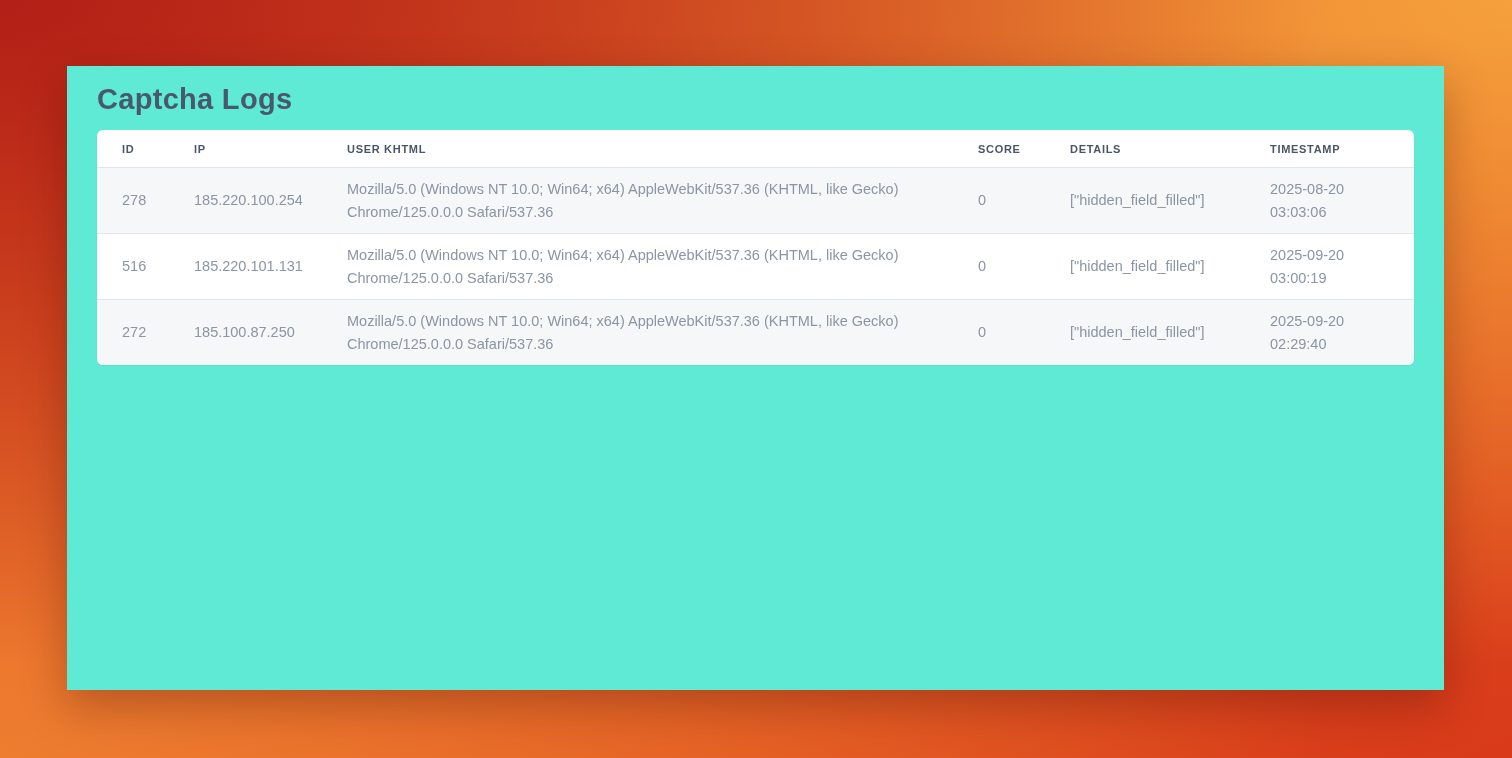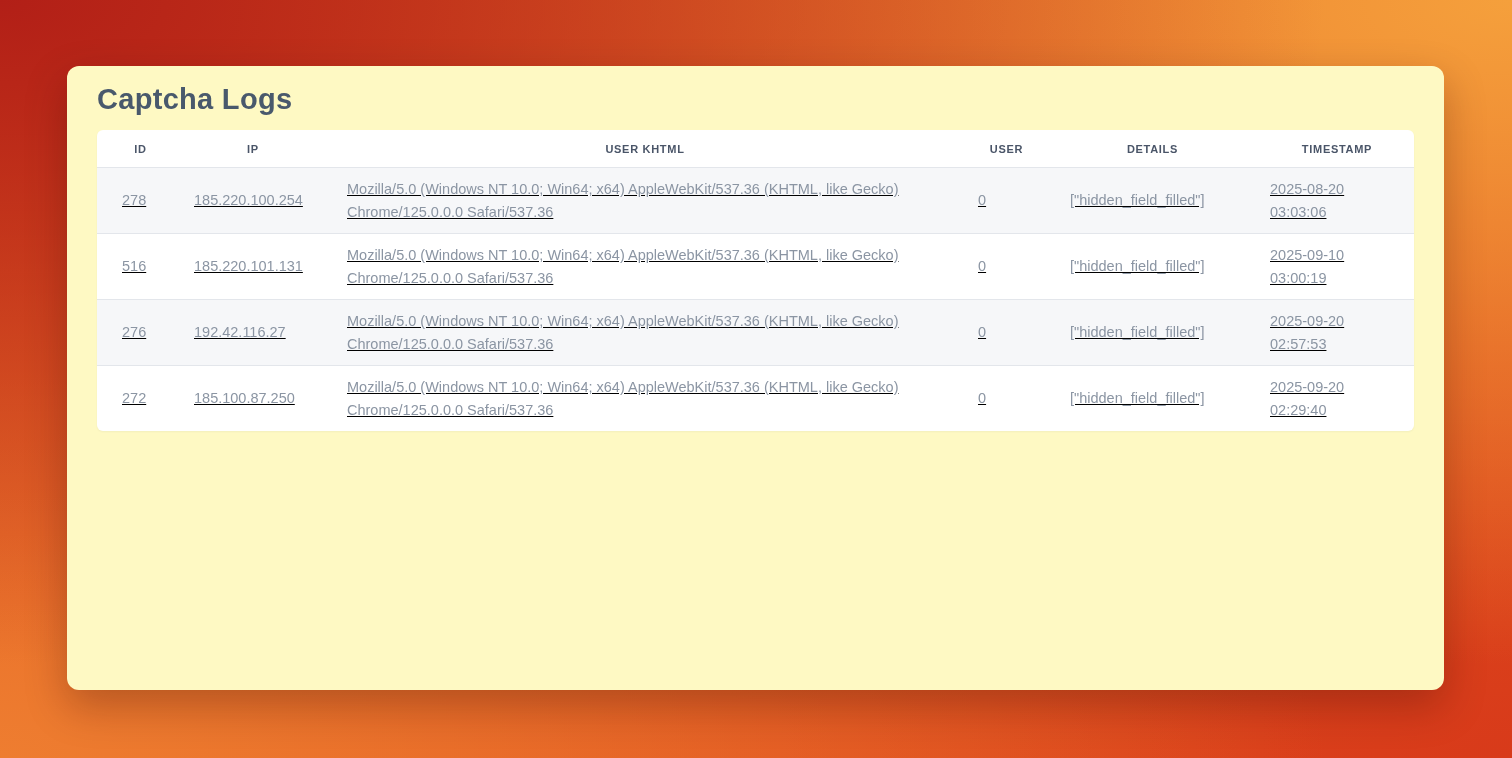--- a/index.html
+++ b/index.html
@@ -17,22 +17,22 @@
       radial-gradient(at 0% 100%, #ee7d30 0%, rgba(238,125,48,0) 62%),
       radial-gradient(at 100% 100%, #d83a1a 0%, rgba(216,58,26,0) 62%),
       #e2571f;
   }
   .card {
     position: absolute;
     left: 67px;
     top: 66px;
     width: 1377px;
     height: 624px;
-    background: #fef9c3;
-    border-radius: 12px;
+    background: #5eead4;
+    border-radius: 0;
     box-shadow: 0 16px 42px rgba(60,10,5,0.30);
     padding: 0 30px;
     overflow: hidden;
   }
   .page-title {
     margin: 17px 0 14px 0;
     font-size: 29px;
     font-weight: 600;
     letter-spacing: 0.3px;
     color: #49596c;
@@ -49,29 +49,29 @@
     table-layout: fixed;
   }
   col.c-id { width: 72px; }
   col.c-ip { width: 153px; }
   col.c-ua { width: 631px; }
   col.c-score { width: 92px; }
   col.c-details { width: 200px; }
   col.c-ts { width: auto; }
   thead tr { border-bottom: 1px solid #e3e6eb; }
   th {
-    text-align: center;
+    text-align: left;
     font-size: 11px;
     font-weight: 700;
     letter-spacing: 0.7px;
     color: #4a5568;
     padding: 13px 10px 12px 25px;
     white-space: nowrap;
   }
-  tbody tr { border-top: 1px solid #e3e6eb; text-decoration: underline; }
+  tbody tr { border-top: 1px solid #e3e6eb; }
   tbody tr:first-child { border-top: none; }
   tbody tr:nth-child(odd) { background: #f6f7f9; }
   td {
     padding: 10px 20px 10px 25px;
     font-size: 14.5px;
     line-height: 22.5px;
     color: #8b95a3;
     vertical-align: middle;
     word-wrap: break-word;
   }
@@ -93,52 +93,44 @@
           <col class="c-ua">
         <col class="c-score">
           <col class="c-details">
           <col class="c-ts">
       </colgroup>
       <thead>
         <tr>
           <th>ID</th>
           <th>IP</th>
           <th>USER KHTML</th>
-          <th>USER</th>
+          <th>SCORE</th>
           <th>DETAILS</th>
           <th>TIMESTAMP</th>
         </tr>
       </thead>
       <tbody id="logs-tbody">
   <tr>
     <td class="cell-id">278</td>
     <td class="cell-ip">185.220.100.254</td>
     <td class="cell-ua">Mozilla/5.0 (Windows NT 10.0; Win64; x64) AppleWebKit/537.36 (KHTML, like Gecko) Chrome/125.0.0.0 Safari/537.36</td>
     <td class="cell-score">0</td>
     <td class="cell-details">["hidden_field_filled"]</td>
     <td class="cell-ts">2025-08-20 03:03:06</td>
   </tr>
 
   <tr>
     <td class="cell-id">516</td>
     <td class="cell-ip">185.220.101.131</td>
     <td class="cell-ua">Mozilla/5.0 (Windows NT 10.0; Win64; x64) AppleWebKit/537.36 (KHTML, like Gecko) Chrome/125.0.0.0 Safari/537.36</td>
     <td class="cell-score">0</td>
     <td class="cell-details">["hidden_field_filled"]</td>
-    <td class="cell-ts">2025-09-10 03:00:19</td>
+    <td class="cell-ts">2025-09-20 03:00:19</td>
   </tr>
 
-  <tr>
-    <td class="cell-id">276</td>
-    <td class="cell-ip">192.42.116.27</td>
-    <td class="cell-ua">Mozilla/5.0 (Windows NT 10.0; Win64; x64) AppleWebKit/537.36 (KHTML, like Gecko) Chrome/125.0.0.0 Safari/537.36</td>
-    <td class="cell-score">0</td>
-    <td class="cell-details">["hidden_field_filled"]</td>
-    <td class="cell-ts">2025-09-20 02:57:53</td>
-  </tr>
 
 
 
 
   <tr>
     <td class="cell-id">272</td>
     <td class="cell-ip">185.100.87.250</td>
     <td class="cell-ua">Mozilla/5.0 (Windows NT 10.0; Win64; x64) AppleWebKit/537.36 (KHTML, like Gecko) Chrome/125.0.0.0 Safari/537.36</td>
     <td class="cell-score">0</td>
     <td class="cell-details">["hidden_field_filled"]</td>

